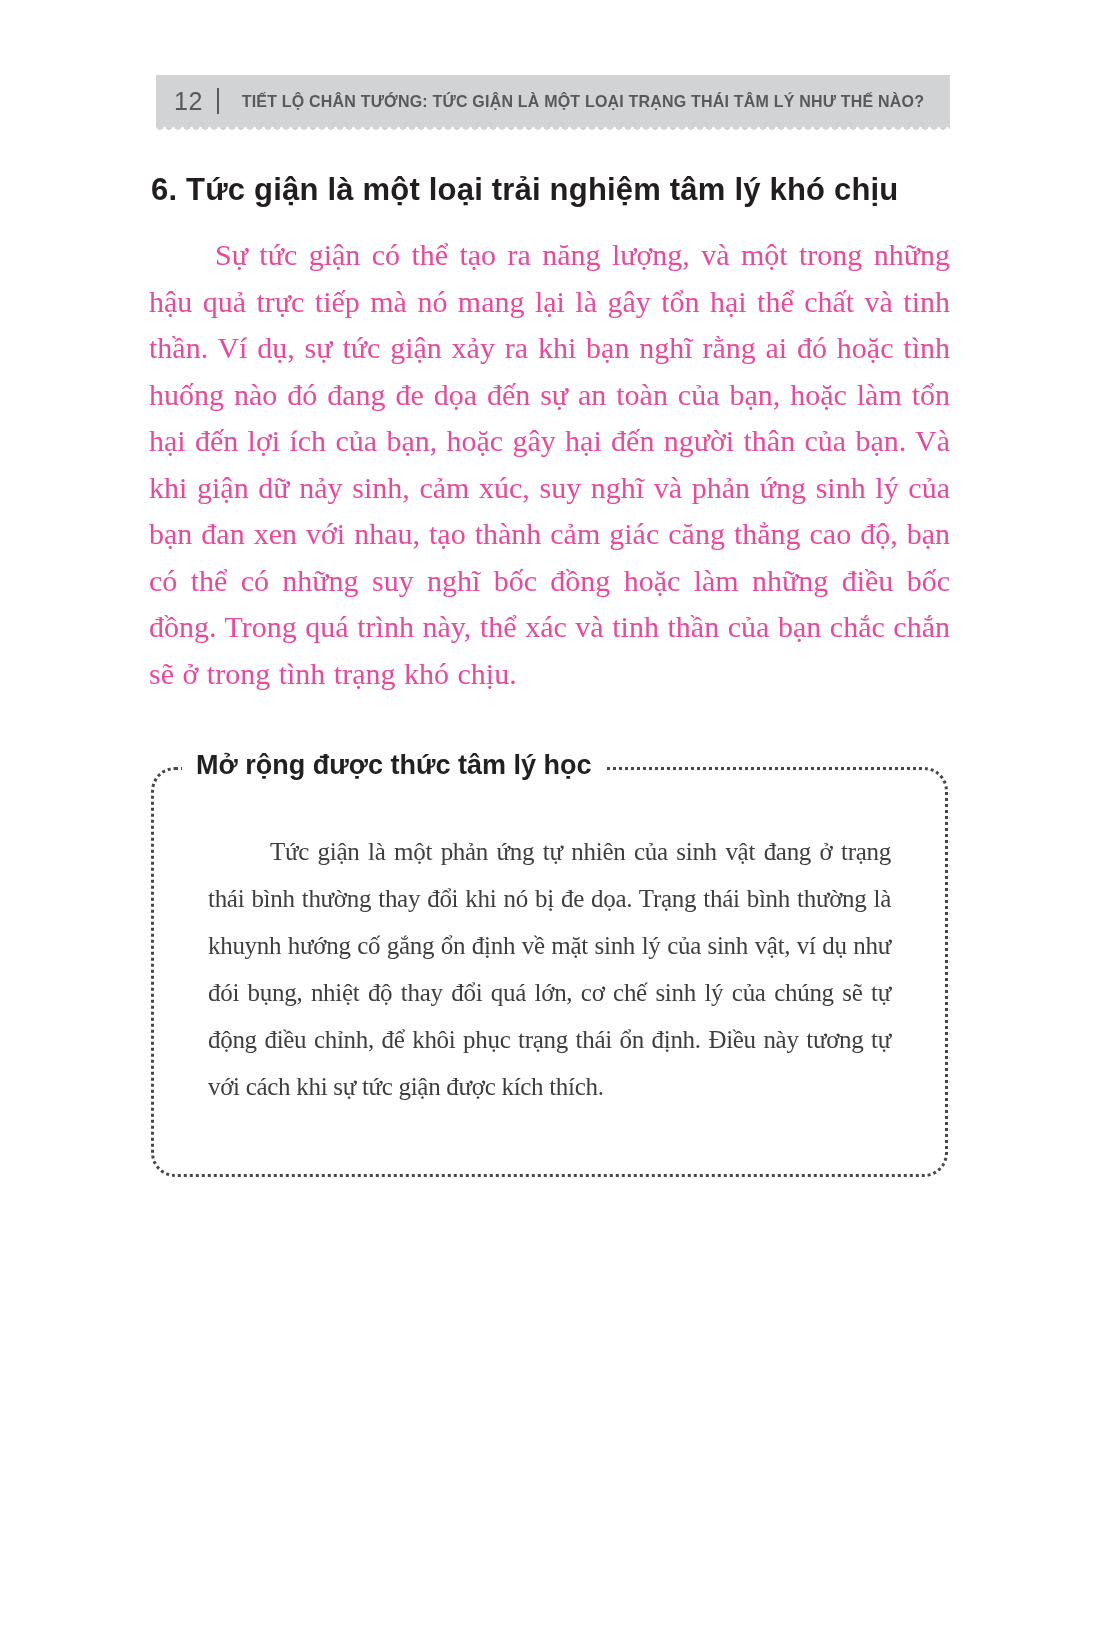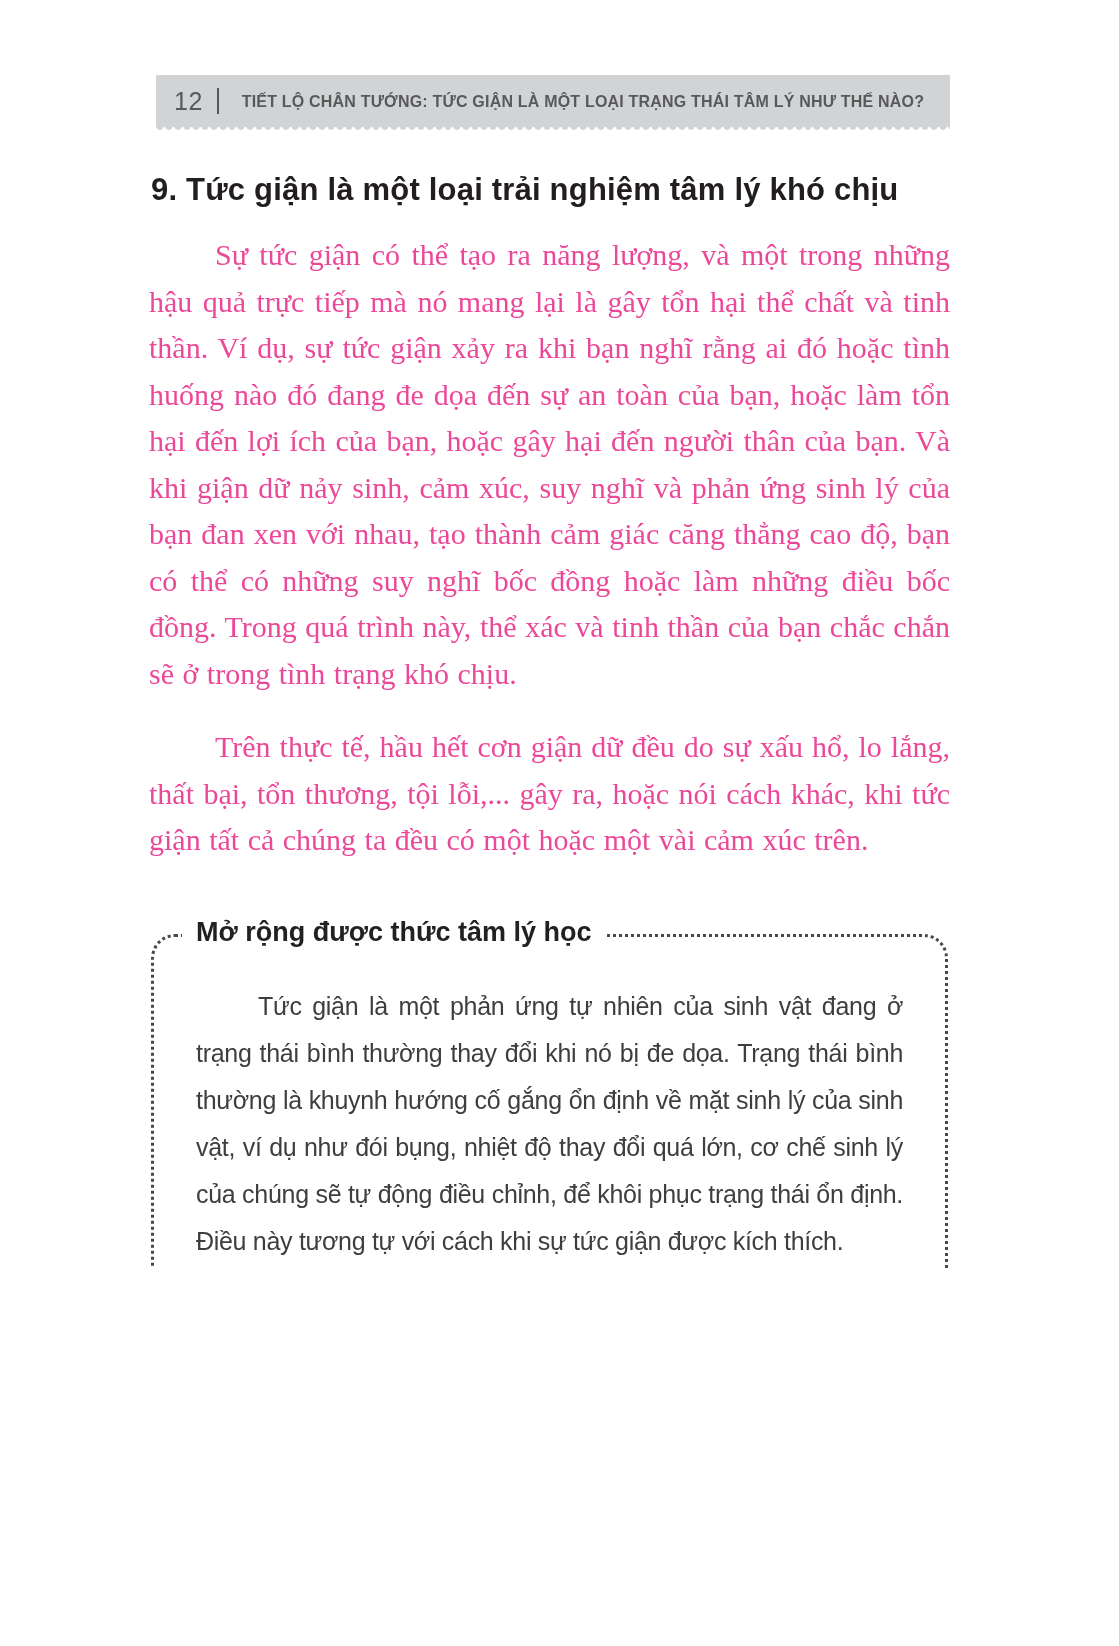--- a/index.html
+++ b/index.html
@@ -100,47 +100,46 @@
     left: 28px;
     background: #ffffff;
     padding: 0 14px;
     font-family: "Liberation Sans", "DejaVu Sans", sans-serif;
     font-size: 27px;
     font-weight: bold;
     color: #232021;
     white-space: nowrap;
   }
   .knowledge-box-body {
-    margin: 4px;
-    font-family: Liberation Sans, sans-serif;
+    margin: 16px;
+    font-family: Liberation Serif, serif;
     font-size: 25px;
     line-height: 47px;
     letter-spacing: -0.3px;
     color: #3e3e40;
     text-align: justify;
     text-indent: 62px;
   }
 </style>
 </head>
 <body>
 
 <div class="page">
   <div class="column">
 
     <div class="header-bar">
       <span class="page-number">12</span>
       <span class="page-number-divider"></span>
       <span class="running-title">TIẾT LỘ CHÂN TƯỚNG: TỨC GIẬN LÀ MỘT LOẠI TRẠNG THÁI TÂM LÝ NHƯ THẾ NÀO?</span>
     </div>
 
-    <h2 class="section-heading">9. Tức giận là một loại trải nghiệm tâm lý khó chịu</h2>
+    <h2 class="section-heading">6. Tức giận là một loại trải nghiệm tâm lý khó chịu</h2>
 
     <p class="body-para">Sự tức giận có thể tạo ra năng lượng, và một trong những hậu quả trực tiếp mà nó mang lại là gây tổn hại thể chất và tinh thần. Ví dụ, sự tức giận xảy ra khi bạn nghĩ rằng ai đó hoặc tình huống nào đó đang đe dọa đến sự an toàn của bạn, hoặc làm tổn hại đến lợi ích của bạn, hoặc gây hại đến người thân của bạn. Và khi giận dữ nảy sinh, cảm xúc, suy nghĩ và phản ứng sinh lý của bạn đan xen với nhau, tạo thành cảm giác căng thẳng cao độ, bạn có thể có những suy nghĩ bốc đồng hoặc làm những điều bốc đồng. Trong quá trình này, thể xác và tinh thần của bạn chắc chắn sẽ ở trong tình trạng khó chịu.</p>
 
-    <p class="body-para">Trên thực tế, hầu hết cơn giận dữ đều do sự xấu hổ, lo lắng, thất bại, tổn thương, tội lỗi,... gây ra, hoặc nói cách khác, khi tức giận tất cả chúng ta đều có một hoặc một vài cảm xúc trên.</p>
 
     <div class="knowledge-box">
       <div class="knowledge-box-title">Mở rộng được thức tâm lý học</div>
       <p class="knowledge-box-body">Tức giận là một phản ứng tự nhiên của sinh vật đang ở trạng thái bình thường thay đổi khi nó bị đe dọa. Trạng thái bình thường là khuynh hướng cố gắng ổn định về mặt sinh lý của sinh vật, ví dụ như đói bụng, nhiệt độ thay đổi quá lớn, cơ chế sinh lý của chúng sẽ tự động điều chỉnh, để khôi phục trạng thái ổn định. Điều này tương tự với cách khi sự tức giận được kích thích.</p>
     </div>
 
   </div>
 </div>
 
 </body></html>

